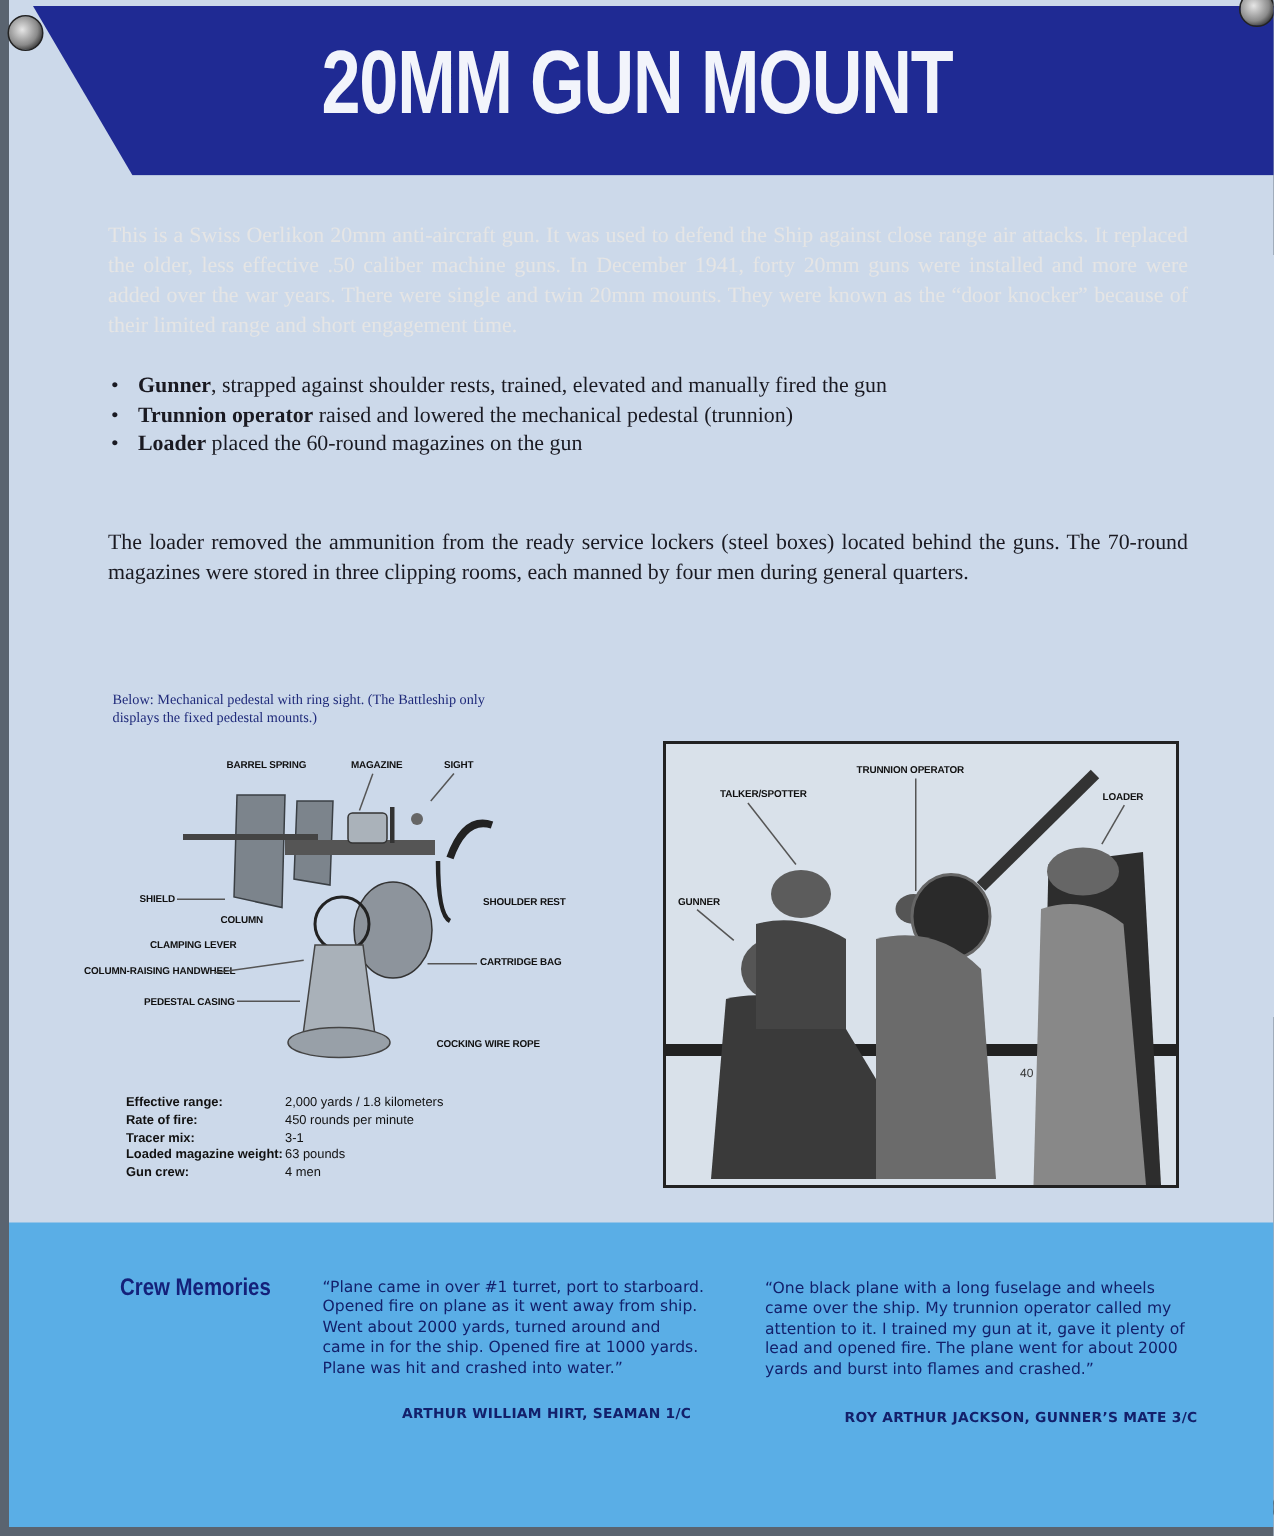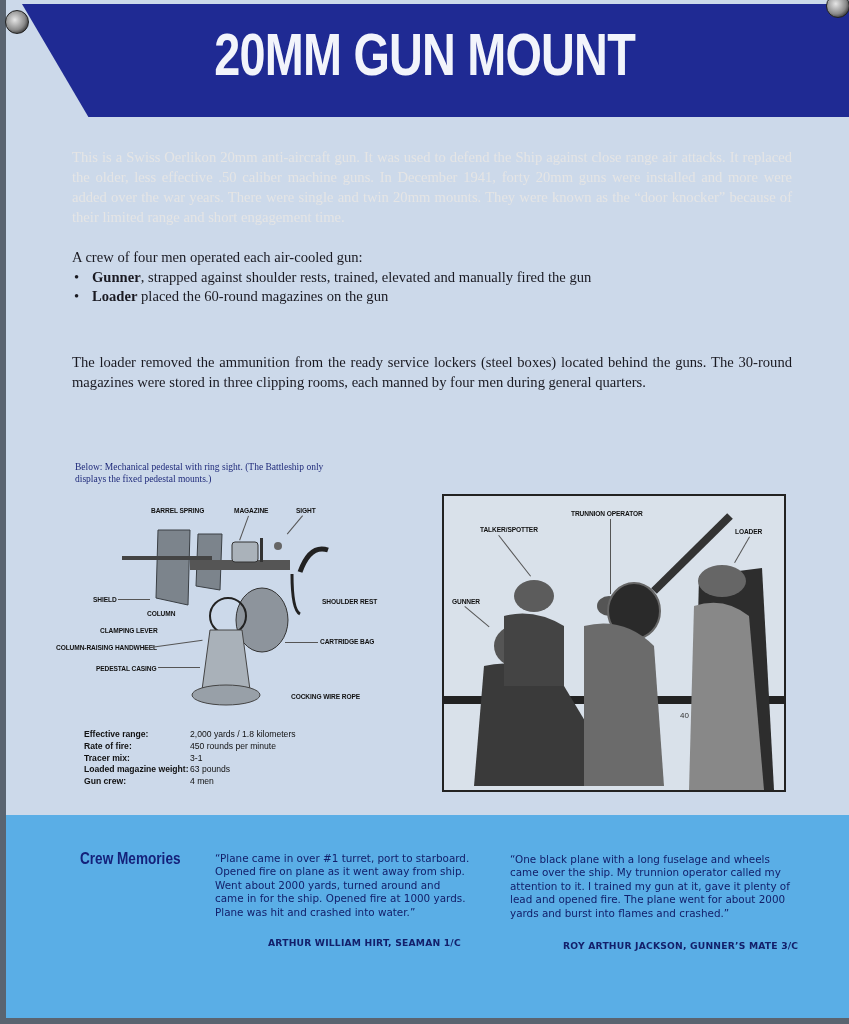--- a/index.html
+++ b/index.html
@@ -37,28 +37,28 @@
 <div class="title">20MM GUN MOUNT</div>
 
 <div class="bolt" style="left:5px;top:10px;"></div>
 <div class="bolt" style="left:826px;top:-6px;"></div>
 <div class="bolt" style="left:19px;top:979px;"></div>
 <div class="bolt" style="left:826px;top:993px;"></div>
 
 <p class="intro" style="margin:0;">This is a Swiss Oerlikon 20mm anti-aircraft gun. It was used to defend the Ship against close range air attacks. It replaced the older, less effective .50 caliber machine guns. In December 1941, forty 20mm guns were installed and more were added over the war years. There were single and twin 20mm mounts. They were known as the “door knocker” because of their limited range and short engagement time.</p>
 
 <div class="crew">
-  <div>A crew of four men operated each air-cooled gun:</div>
   <ul>
     <li><b>Gunner</b><span>, strapped against shoulder rests, trained, elevated and manually fired the gun</span></li>
+    <li><b>Trunnion operator</b><span> raised and lowered the mechanical pedestal (trunnion)</span></li>
     <li><b>Loader</b><span> placed the 60-round magazines on the gun</span></li>
   </ul>
 </div>
 
-<p class="loader-p" style="margin:0;">The loader removed the ammunition from the ready service lockers (steel boxes) located behind the guns. The 30-round magazines were stored in three clipping rooms, each manned by four men during general quarters.</p>
+<p class="loader-p" style="margin:0;">The loader removed the ammunition from the ready service lockers (steel boxes) located behind the guns. The 70-round magazines were stored in three clipping rooms, each manned by four men during general quarters.</p>
 
 <div class="caption"><b>Below:</b><span> Mechanical pedestal with ring sight. (The Battleship only displays the fixed pedestal mounts.)</span></div>
 
 <svg style="position:absolute;left:110px;top:520px;" width="240" height="195" viewBox="0 0 240 195">
 
   <polygon points="48,10 80,10 78,85 46,78" fill="#7c848c" stroke="#3a3f44" stroke-width="1"></polygon>
   <polygon points="88,14 112,14 110,70 86,66" fill="#7c848c" stroke="#3a3f44" stroke-width="1"></polygon>
 
   <rect x="12" y="36" width="90" height="4" fill="#444"></rect>
   <rect x="80" y="40" width="100" height="10" fill="#555"></rect>

